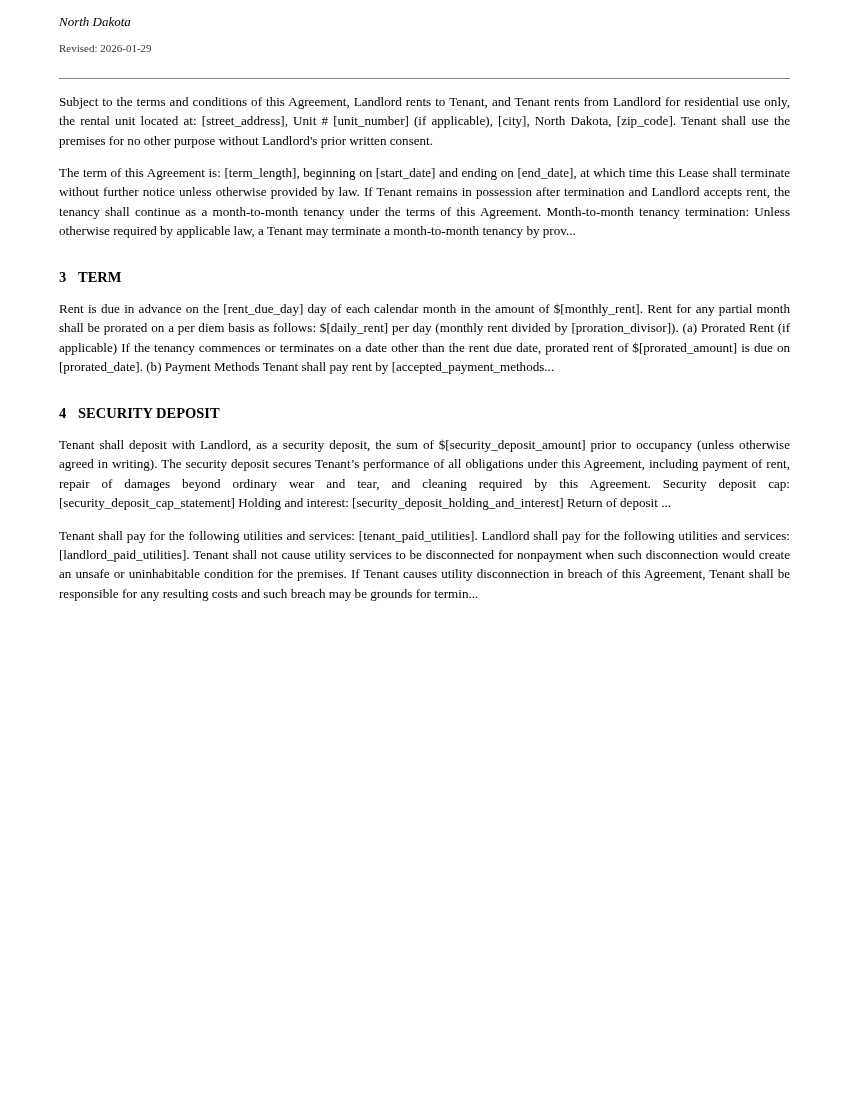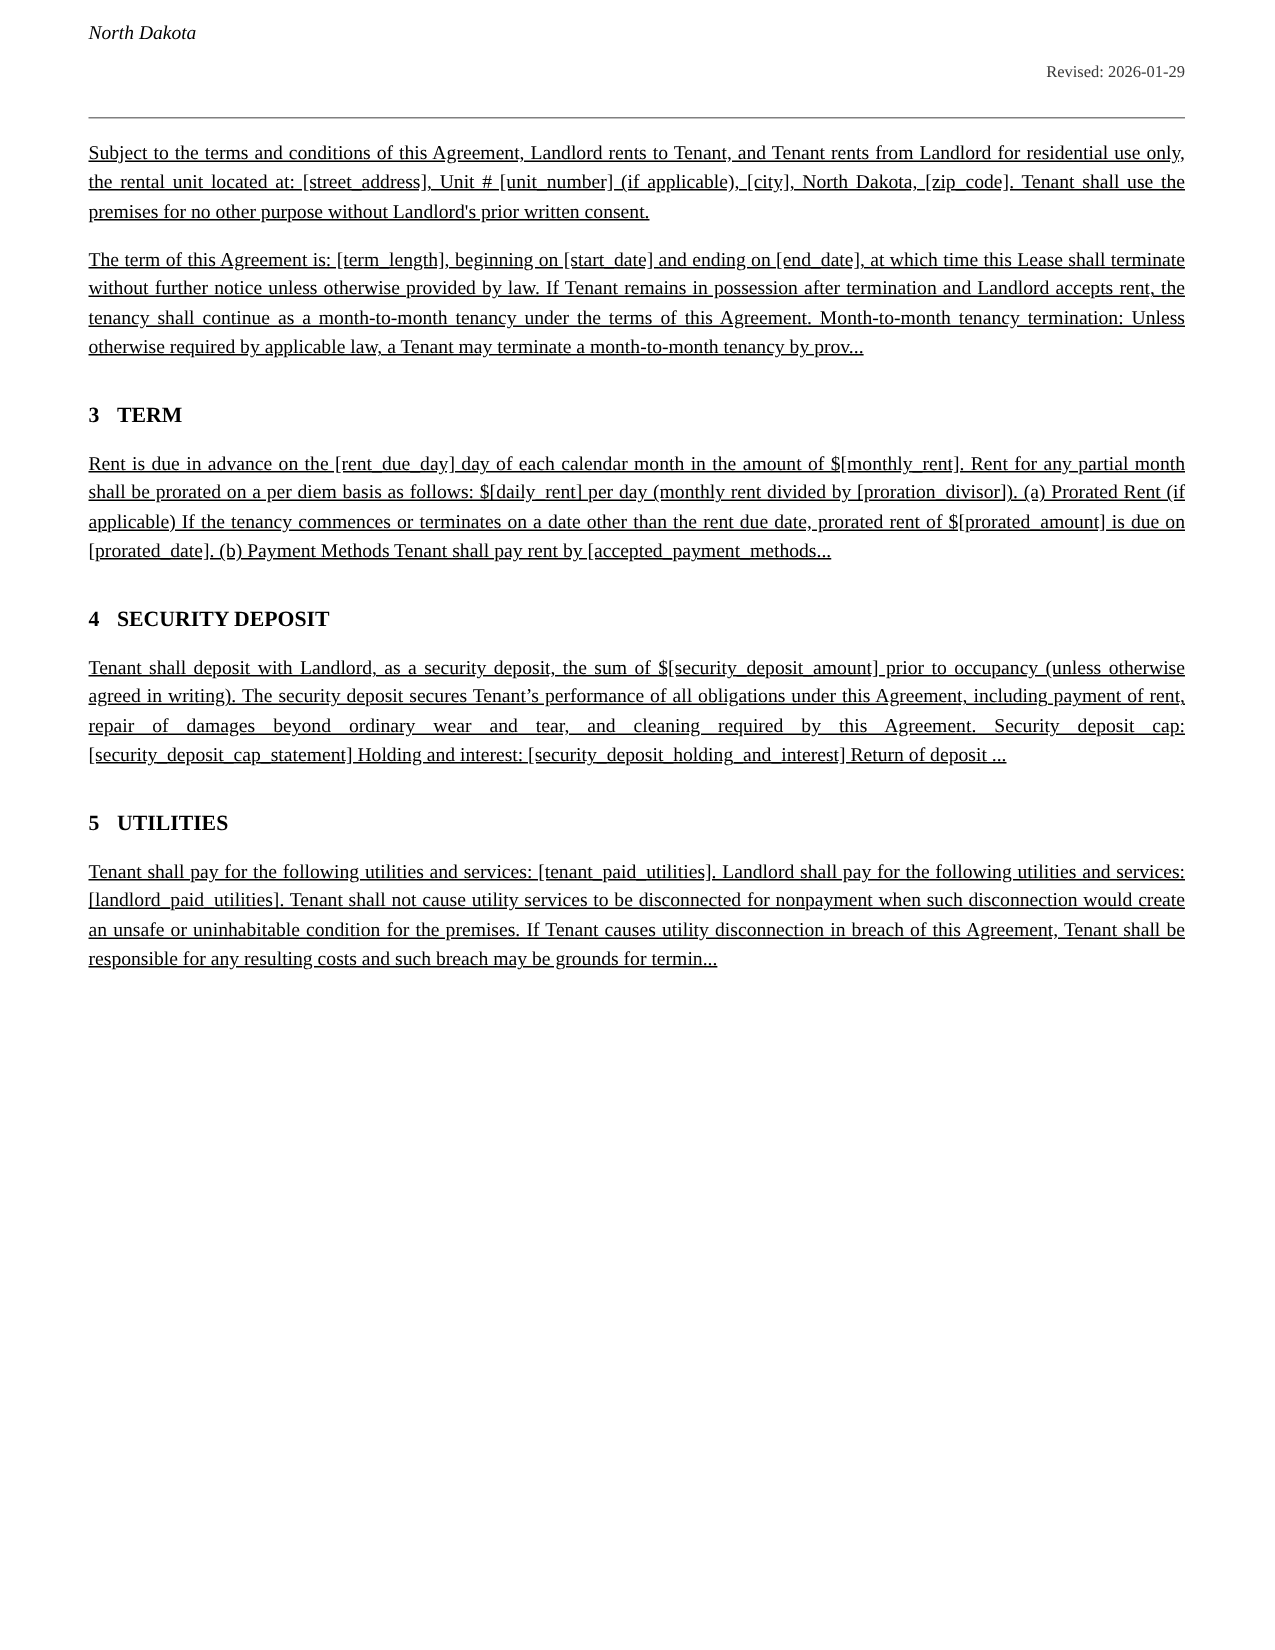--- a/index.html
+++ b/index.html
@@ -44,21 +44,21 @@
     padding-top: 14px;
     font-size: 13px;
     font-style: italic;
     text-align: left;
     line-height: 1.2;
   }
   .doc-revised {
     margin: 0;
     padding-top: 12px;
     font-size: 11px;
-    text-align: right;
+    text-align: left;
     color: #3a3a3a;
     line-height: 1.2;
   }
   .title-rule {
     margin: 23px 0 0 0;
     height: 0;
     border: 0;
     border-top: 1px solid #808080;
     width: 731px;
   }
@@ -86,21 +86,20 @@
     display: inline;
   }
   .section-body {
     margin: 0;
     padding-top: 13px;
     font-size: 13.1px;
     line-height: 19.4px;
     text-align: justify;
     text-justify: inter-word;
     hyphens: none;
-    text-decoration: underline;
   }
 </style>
 </head>
 <body>
 
 <div class="page">
   <div class="content">
 
 
     <p class="doc-subtitle">North Dakota</p>
@@ -125,20 +124,17 @@
     </div>
 
     <div class="section">
       <h2 class="section-heading">
         <span class="section-number">4</span><span class="section-title">SECURITY DEPOSIT</span>
       </h2>
       <p class="section-body">Tenant shall deposit with Landlord, as a security deposit, the sum of $[security_deposit_amount] prior to occupancy (unless otherwise agreed in writing). The security deposit secures Tenant’s performance of all obligations under this Agreement, including payment of rent, repair of damages beyond ordinary wear and tear, and cleaning required by this Agreement. Security deposit cap: [security_deposit_cap_statement] Holding and interest: [security_deposit_holding_and_interest] Return of deposit ...</p>
     </div>
 
     <div class="section">
-      <h2 class="section-heading">
-        <span class="section-number">5</span><span class="section-title">UTILITIES</span>
-      </h2>
       <p class="section-body">Tenant shall pay for the following utilities and services: [tenant_paid_utilities]. Landlord shall pay for the following utilities and services: [landlord_paid_utilities]. Tenant shall not cause utility services to be disconnected for nonpayment when such disconnection would create an unsafe or uninhabitable condition for the premises. If Tenant causes utility disconnection in breach of this Agreement, Tenant shall be responsible for any resulting costs and such breach may be grounds for termin...</p>
     </div>
 
   </div>
 </div>
 
 </body></html>

